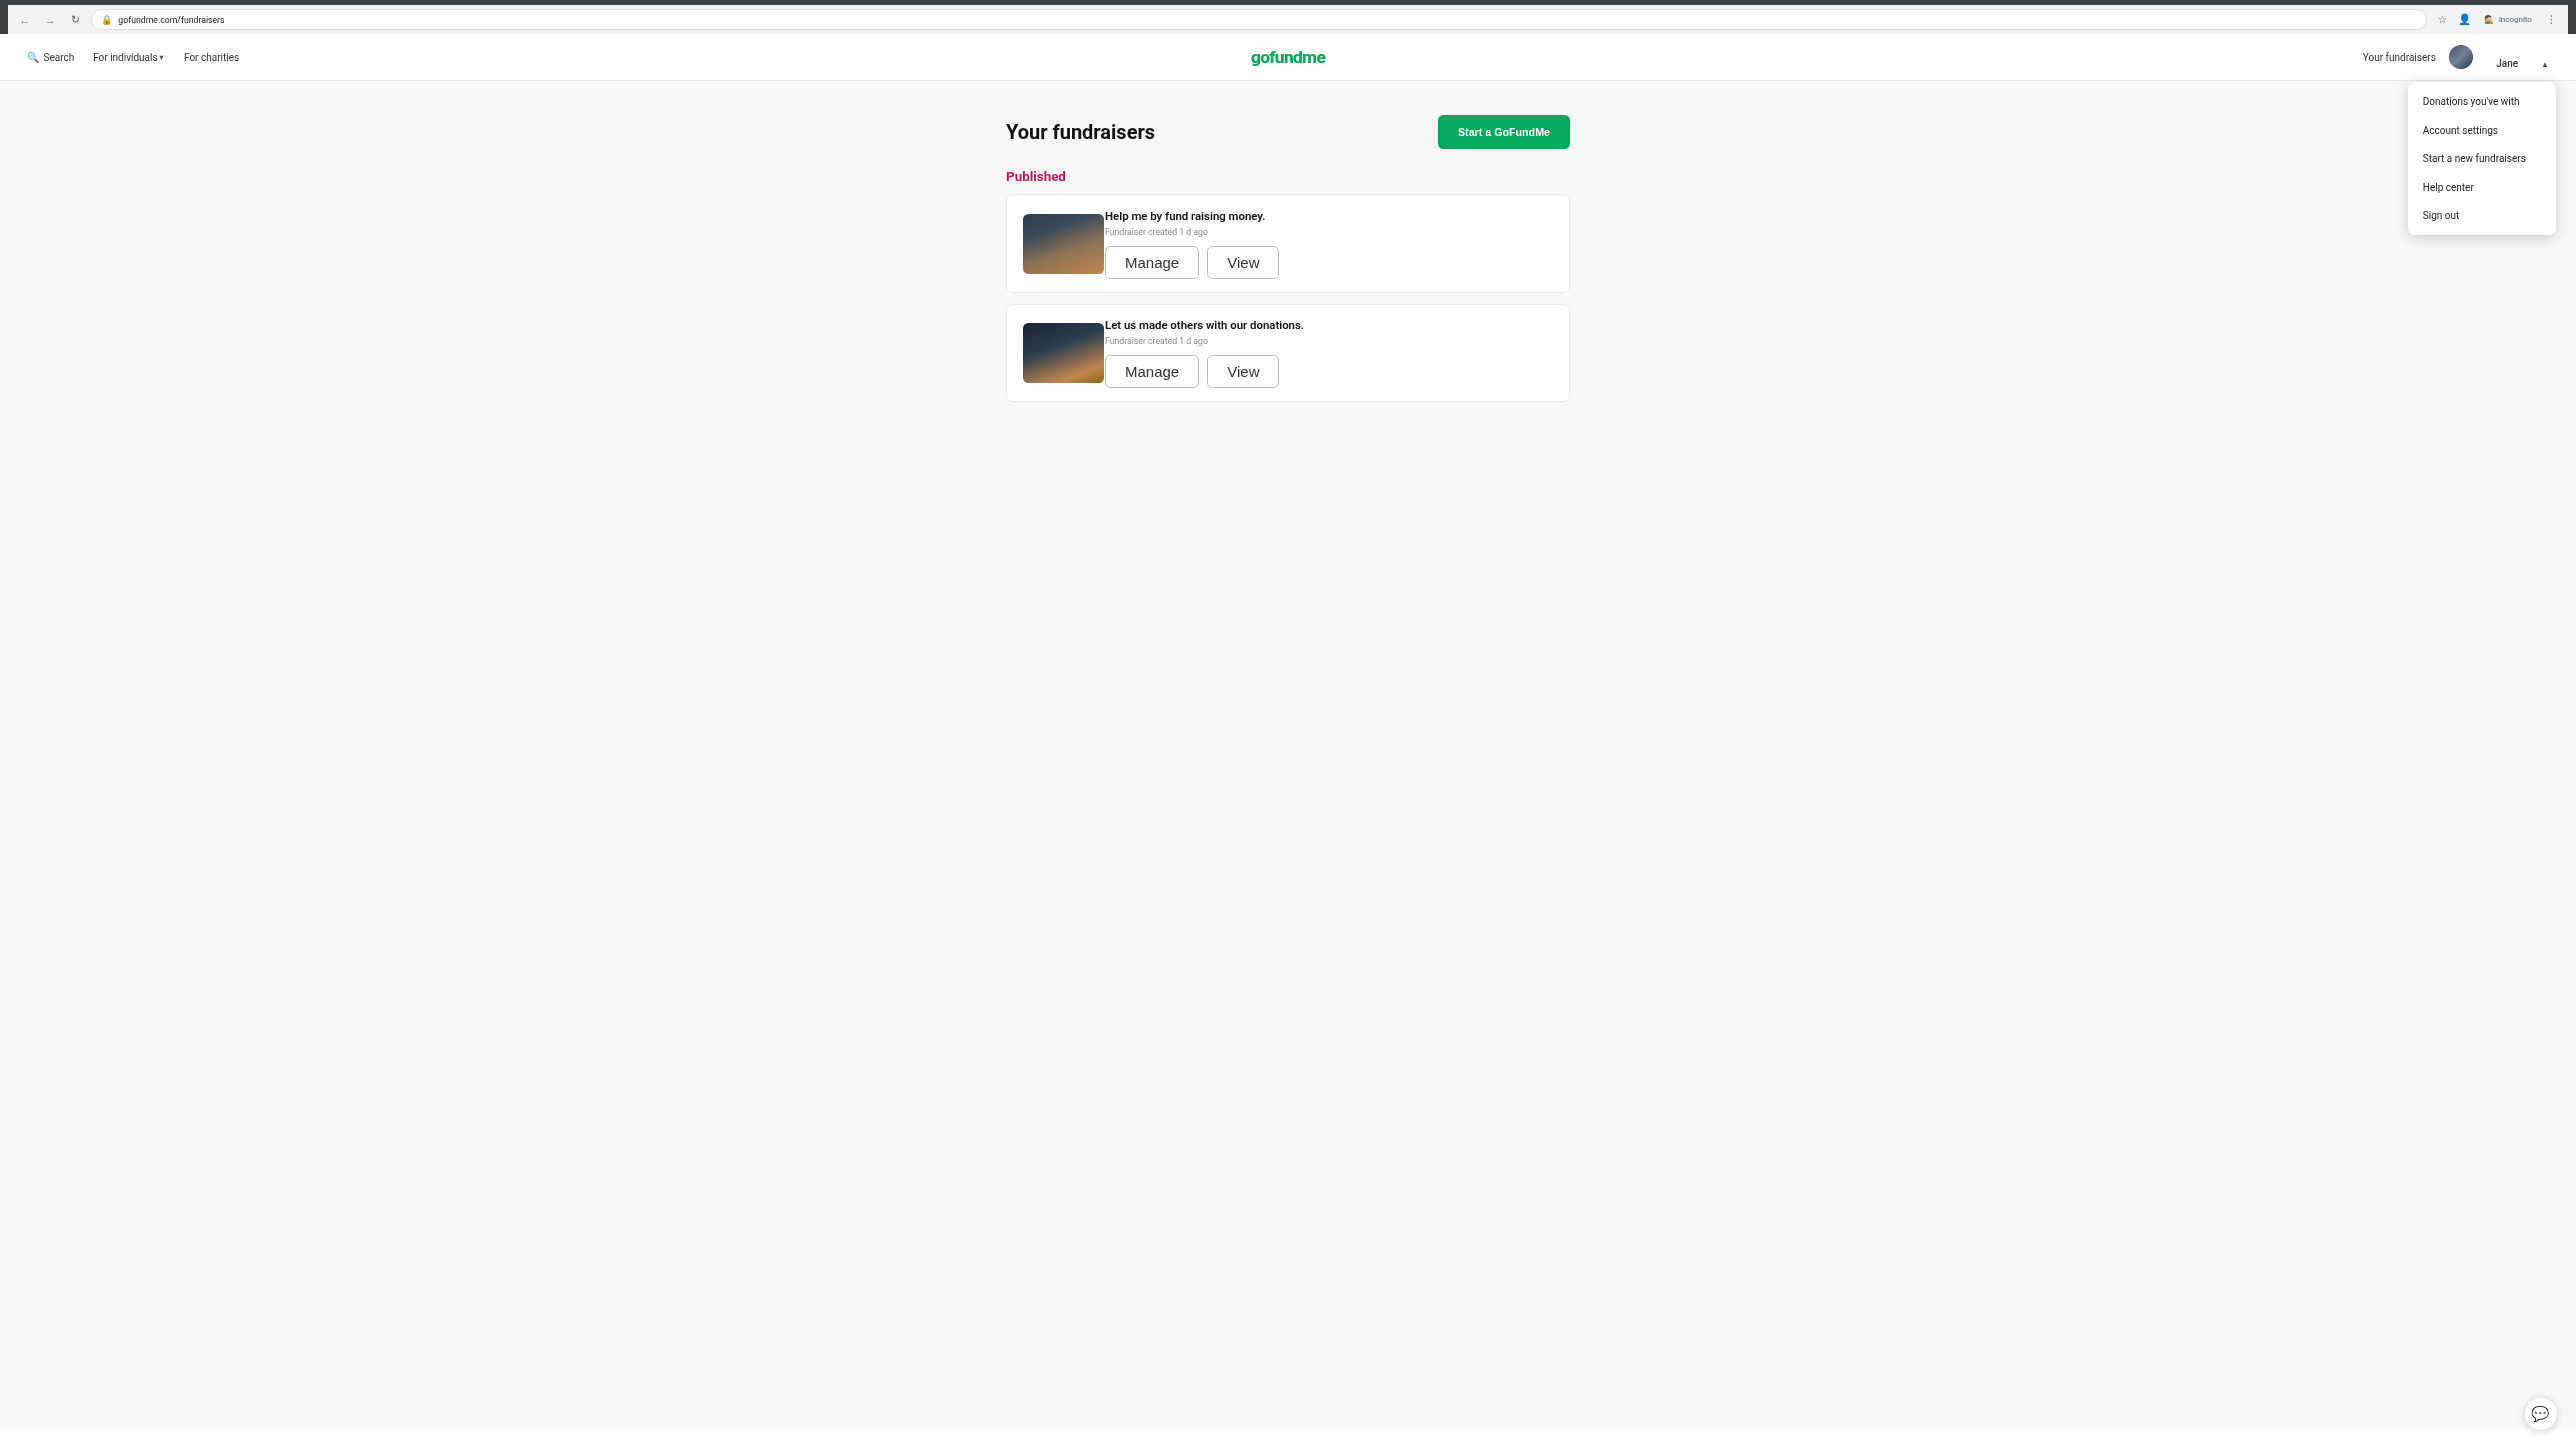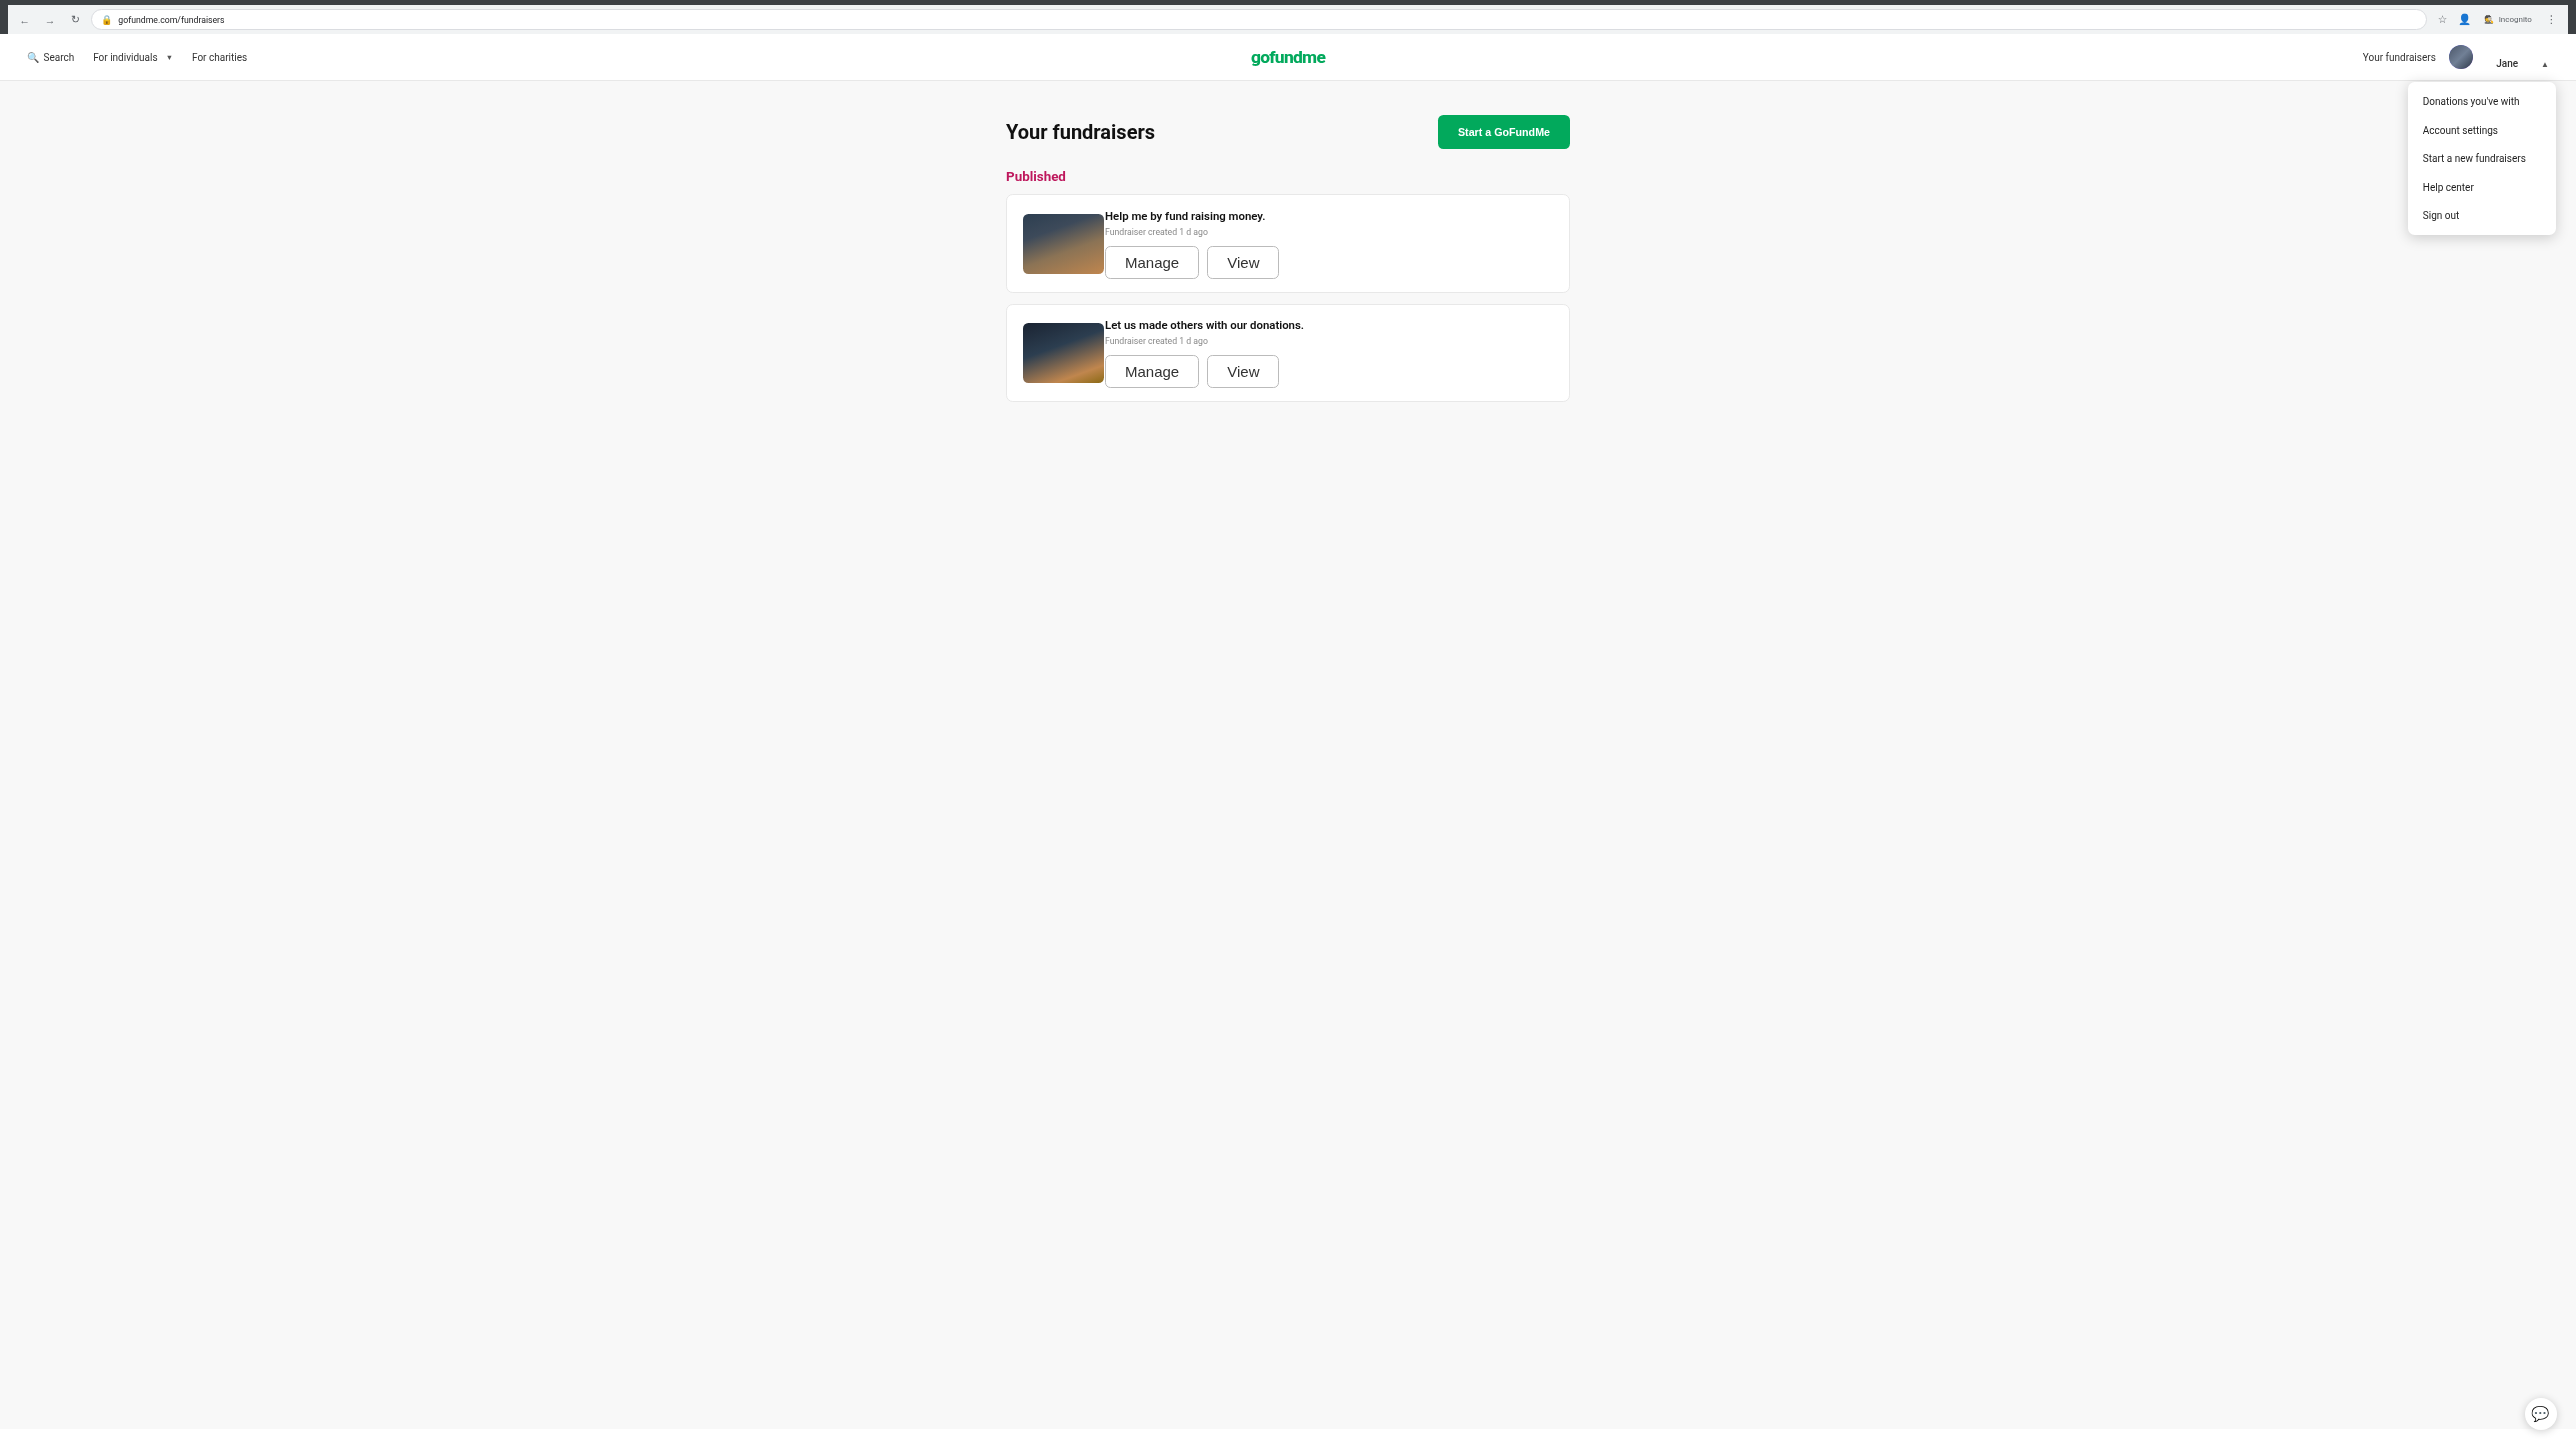--- a/index.html
+++ b/index.html
@@ -164,21 +164,21 @@
       display: flex;
       align-items: center;
       gap: 4px;
       font-size: 10px;
       color: #333;
       cursor: pointer;
     }
     .nav-link {
       display: flex;
       align-items: center;
-      gap: 8px;
+      gap: 0;
       font-size: 10px;
       color: #333;
       cursor: pointer;
       text-decoration: none;
     }
     .header-logo {
       position: absolute;
       left: 50%;
       transform: translateX(-50%);
     }

